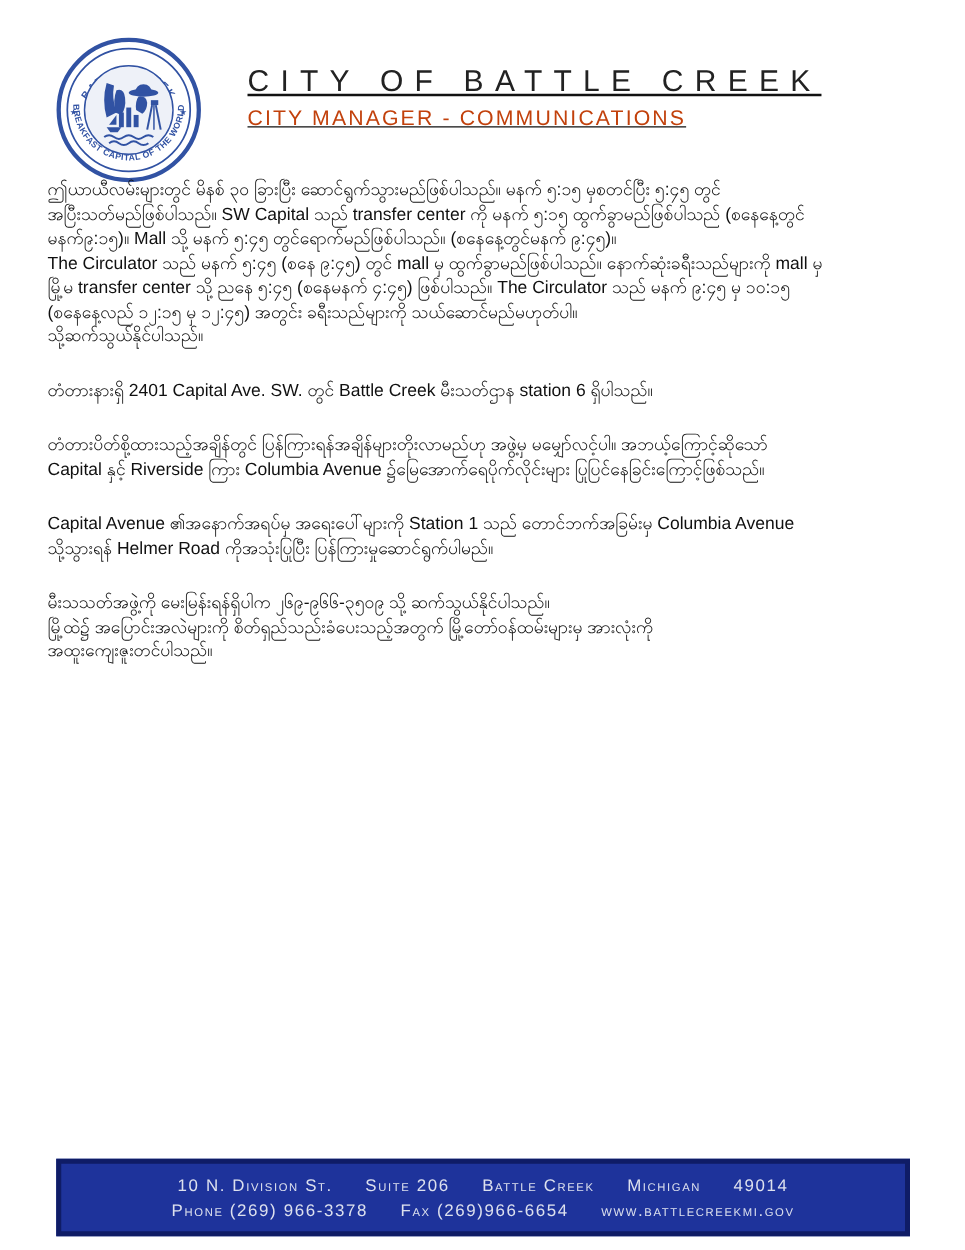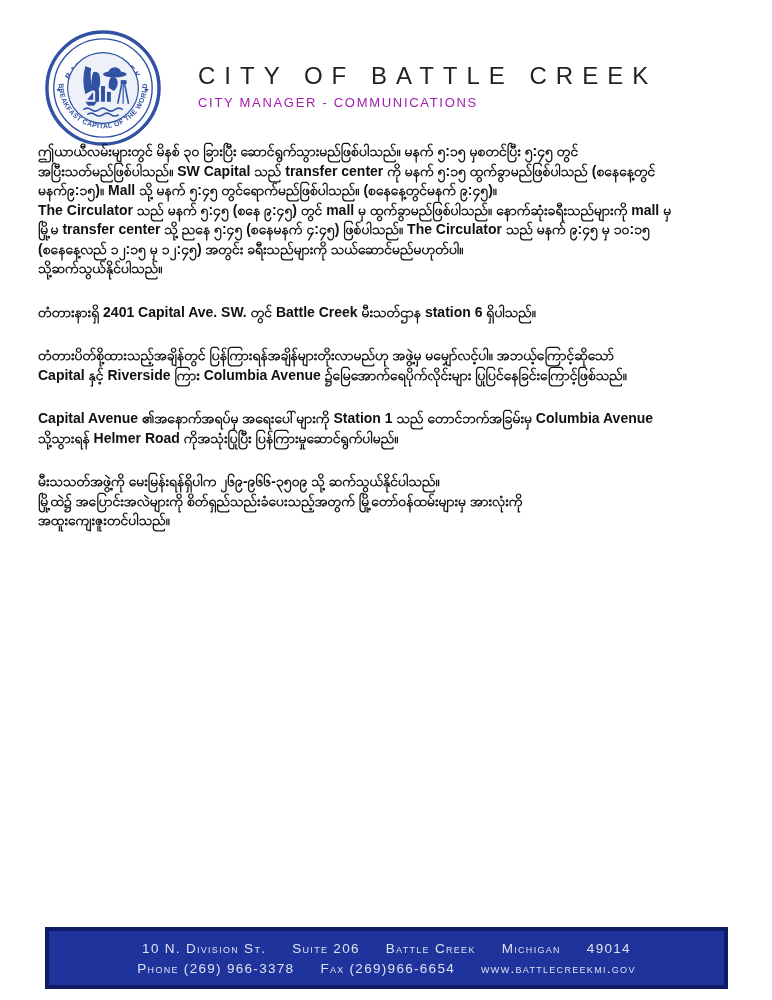--- a/index.html
+++ b/index.html
@@ -17,48 +17,48 @@
   }
 
   
   .header {
     position: absolute;
     top: 28px; left: 44px;
     display: flex;
     align-items: flex-start;
   }
   .seal-wrap { width: 118px; height: 120px; }
-  .header-text { margin-left: 36px; margin-top: 34px; }
+  .header-text { margin-left: 36px; margin-top: 24px; text-decoration: underline; }
   .title {
     font-size: 24px;
     letter-spacing: 9px;
     font-weight: 400;
     color: #222222;
     white-space: nowrap;
   }
   .subtitle {
-    font-size: 13px;
+    font-size: 17px;
     letter-spacing: 1.7px;
     font-weight: 400;
-    color: #a21caf;
+    color: #c2410c;
     margin-top: 5px;
     white-space: nowrap;
   }
 
   
   .body-text {
     position: absolute;
     left: 38px; top: 142px;
     width: 710px;
     font-size: 14px;
     line-height: 19.5px;
     color: #101010;
   }
   .para { margin: 0 0 24px 0; }
-  .line { white-space: pre-wrap; font-weight: bold; }
+  .line { white-space: pre-wrap; }
 
   
   .footer {
     position: absolute;
     left: 45px; top: 927px;
     width: 683px; height: 62px;
     box-sizing: border-box;
     background: #1e339b;
     border: 4px solid #0f1c66;
     display: flex;

